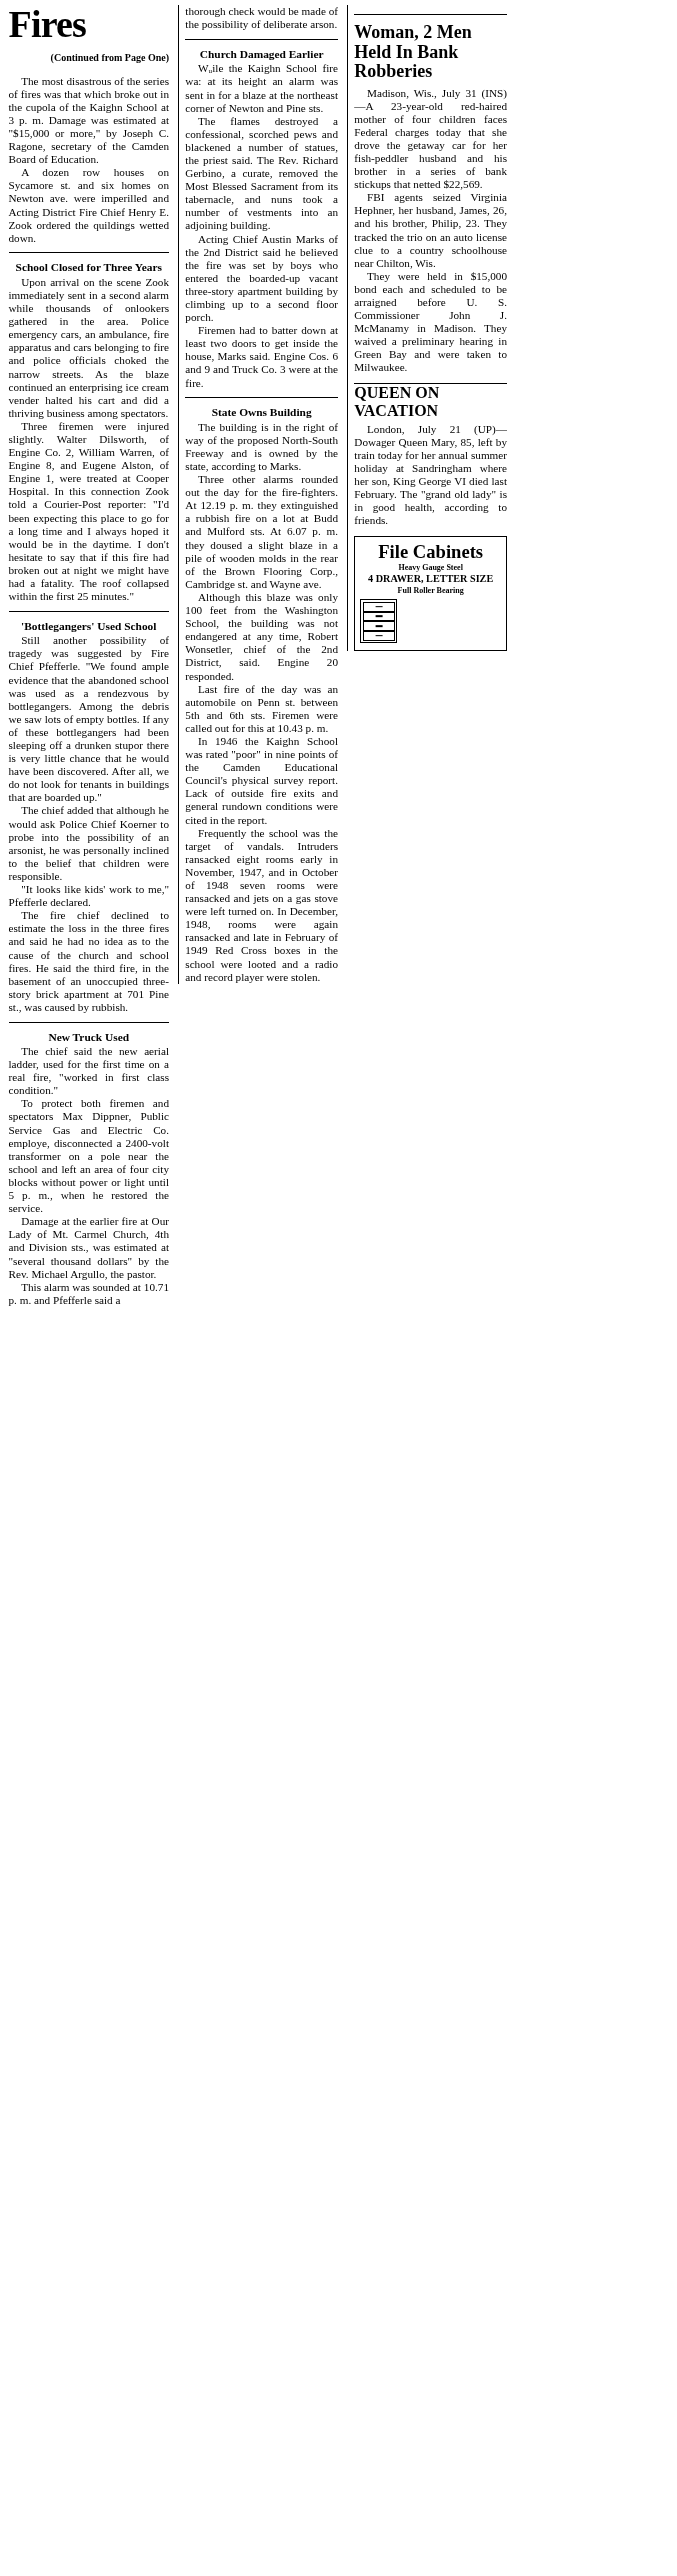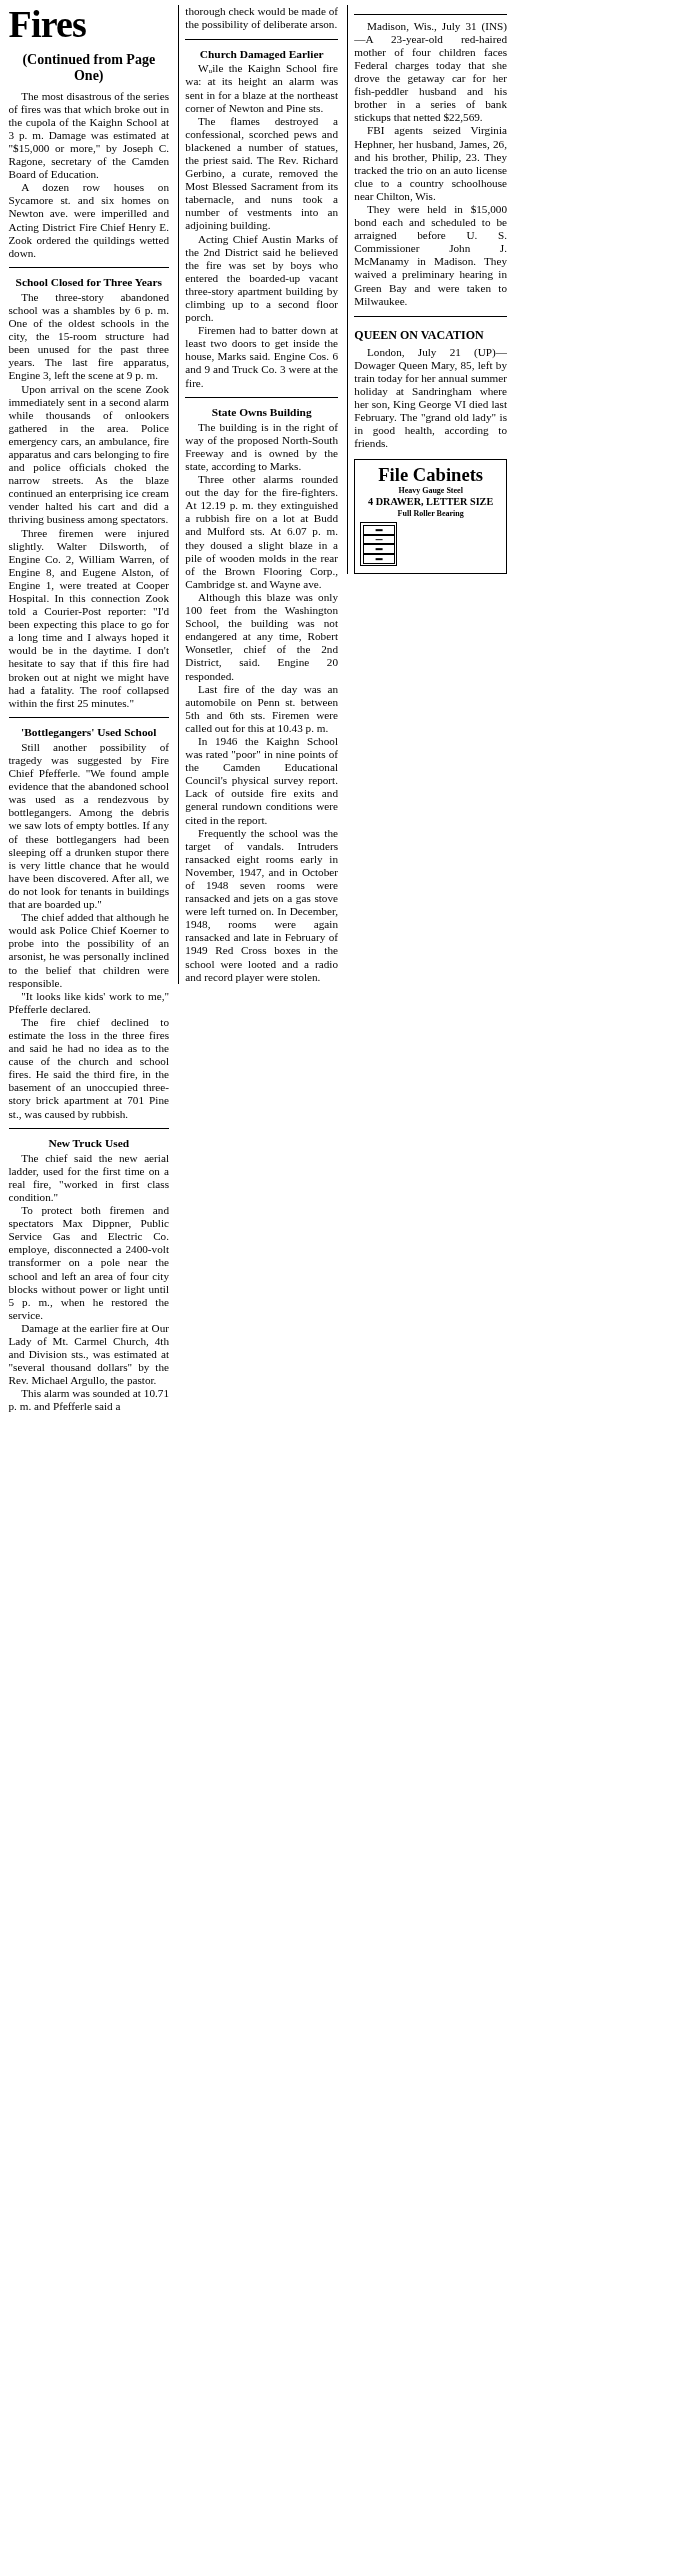--- a/index.html
+++ b/index.html
@@ -37,24 +37,24 @@
 
   .masthead {
     font-family: "Liberation Serif", serif;
     font-size: 38px;
     font-weight: bold;
     line-height: 1;
     letter-spacing: -0.8px;
     margin: 0 0 8.5px 0;
   }
   .contline {
-    text-align: center;
-    font-weight: bold;
-    font-size: 14px;
-    margin: 0 0 6px 0;
+    text-align: right;
+    font-weight: bold;
+    font-size: 10px;
+    margin: 0 0 12px 0;
   }
   p {
     margin: 0;
     font-size: 11.2px;
     line-height: 1.17;
     text-align: justify;
     text-justify: inter-word;
     hyphens: manual;
   }
   p.ind { text-indent: 12.7px; }
@@ -74,24 +74,24 @@
     margin: 8.5px 0 5.1px 0;
     text-align: left;
   }
   .rulethick {
     border-top: 1.7px solid #000;
     margin: 8.5px 0 5.1px 0;
   }
   .dateline-para { text-indent: 12.7px; }
   .smallcapshead {
     font-weight: bold;
-    font-size: 12px;
+    font-size: 16px;
     margin: 8.5px 0 2.5px 0;
     border-top: 0.8px solid #000;
-    padding-top: 11px;
+    padding-top: 0;
   }
   .adbox {
     border: 1.7px solid #000;
     margin-top: 8.5px;
     padding: 5.1px 5.1px 6.8px 5.1px;
     box-sizing: border-box;
   }
   .ad-title {
     font-weight: bold;
     font-size: 18.6px;
@@ -149,21 +149,20 @@
   <div class="cols">
 
     <div class="col col1">
       <div class="masthead">Fires</div>
       <div class="contline">(Continued from Page One)</div>
 
       <p class="ind">The most disastrous of the series of fires was that which broke out in the cupola of the Kaighn School at 3 p. m. Damage was estimated at "$15,000 or more," by Joseph C. Ragone, secretary of the Camden Board of Education.</p>
       <p class="ind">A dozen row houses on Sycamore st. and six homes on Newton ave. were imperilled and Acting District Fire Chief Henry E. Zook ordered the quildings wetted down.</p>
 
       <div class="sub">School Closed for Three Years</div>
-      <p class="ind">The three-story abandoned school was a shambles by 6 p. m. One of the oldest schools in the city, the 15-room structure had been unused for the past three years. The last fire apparatus, Engine 3, left the scene at 9 p. m.</p>
       <p class="ind">Upon arrival on the scene Zook immediately sent in a second alarm while thousands of onlookers gathered in the area. Police emergency cars, an ambulance, fire apparatus and cars belonging to fire and police officials choked the narrow streets. As the blaze continued an enterprising ice cream vender halted his cart and did a thriving business among spectators.</p>
       <p class="ind">Three firemen were injured slightly. Walter Dilsworth, of Engine Co. 2, William Warren, of Engine 8, and Eugene Alston, of Engine 1, were treated at Cooper Hospital. In this connection Zook told a Courier-Post reporter: "I'd been expecting this place to go for a long time and I always hoped it would be in the daytime. I don't hesitate to say that if this fire had broken out at night we might have had a fatality. The roof collapsed within the first 25 minutes."</p>
 
       <div class="sub">'Bottlegangers' Used School</div>
       <p class="ind">Still another possibility of tragedy was suggested by Fire Chief Pfefferle. "We found ample evidence that the abandoned school was used as a rendezvous by bottlegangers. Among the debris we saw lots of empty bottles. If any of these bottlegangers had been sleeping off a drunken stupor there is very little chance that he would have been discovered. After all, we do not look for tenants in buildings that are boarded up."</p>
       <p class="ind">The chief added that although he would ask Police Chief Koerner to probe into the possibility of an arsonist, he was personally inclined to the belief that children were responsible.</p>
       <p class="ind">"It looks like kids' work to me," Pfefferle declared.</p>
       <p class="ind">The fire chief declined to estimate the loss in the three fires and said he had no idea as to the cause of the church and school fires. He said the third fire, in the basement of an unoccupied three-story brick apartment at 701 Pine st., was caused by rubbish.</p>
 
       <div class="sub">New Truck Used</div>
@@ -186,20 +185,21 @@
       <p class="ind">The building is in the right of way of the proposed North-South Freeway and is owned by the state, according to Marks.</p>
       <p class="ind">Three other alarms rounded out the day for the fire-fighters. At 12.19 p. m. they extinguished a rubbish fire on a lot at Budd and Mulford sts. At 6.07 p. m. they doused a slight blaze in a pile of wooden molds in the rear of the Brown Flooring Corp., Cambridge st. and Wayne ave.</p>
       <p class="ind">Although this blaze was only 100 feet from the Washington School, the building was not endangered at any time, Robert Wonsetler, chief of the 2nd District, said. Engine 20 responded.</p>
       <p class="ind">Last fire of the day was an automobile on Penn st. between 5th and 6th sts. Firemen were called out for this at 10.43 p. m.</p>
       <p class="ind">In 1946 the Kaighn School was rated "poor" in nine points of the Camden Educational Council's physical survey report. Lack of outside fire exits and general rundown conditions were cited in the report.</p>
       <p class="ind">Frequently the school was the target of vandals. Intruders ransacked eight rooms early in November, 1947, and in October of 1948 seven rooms were ransacked and jets on a gas stove were left turned on. In December, 1948, rooms were again ransacked and late in February of 1949 Red Cross boxes in the school were looted and a radio and record player were stolen.</p>
     </div>
 
     <div class="col col3">
       <div class="rulethick"></div>
+      <div class="headline2">Woman, 2 Men Held In Bank Robberies</div>
       <p class="dateline-para">Madison, Wis., July 31 (INS)—A 23-year-old red-haired mother of four children faces Federal charges today that she drove the getaway car for her fish-peddler husband and his brother in a series of bank stickups that netted $22,569.</p>
       <p class="ind">FBI agents seized Virginia Hephner, her husband, James, 26, and his brother, Philip, 23. They tracked the trio on an auto license clue to a country schoolhouse near Chilton, Wis.</p>
       <p class="ind">They were held in $15,000 bond each and scheduled to be arraigned before U. S. Commissioner John J. McManamy in Madison. They waived a preliminary hearing in Green Bay and were taken to Milwaukee.</p>
 
       <div class="smallcapshead">QUEEN ON VACATION</div>
       <p class="ind">London, July 21 (UP)—Dowager Queen Mary, 85, left by train today for her annual summer holiday at Sandringham where her son, King George VI died last February. The "grand old lady" is in good health, according to friends.</p>
 
       <div class="adbox">
         <div class="ad-title">File Cabinets</div>
         <div class="ad-lines">

